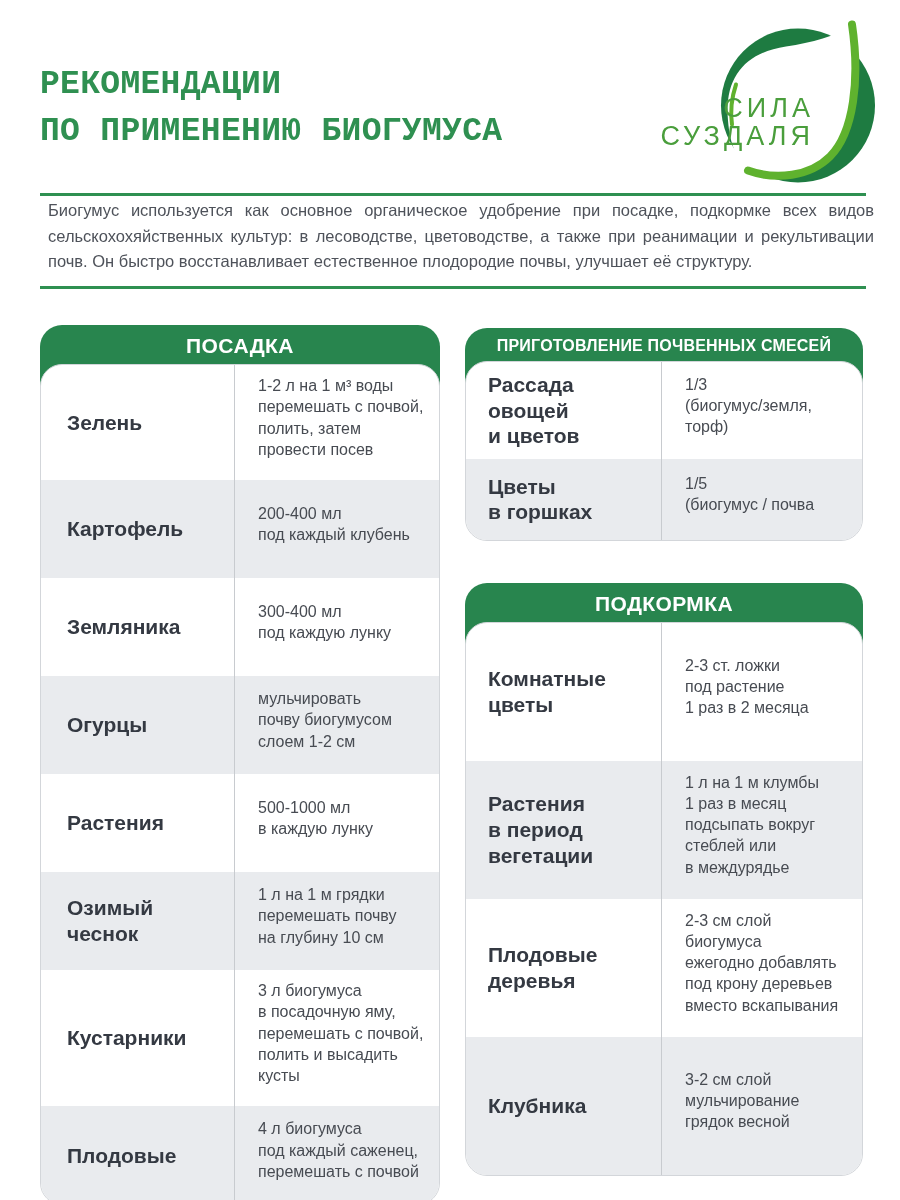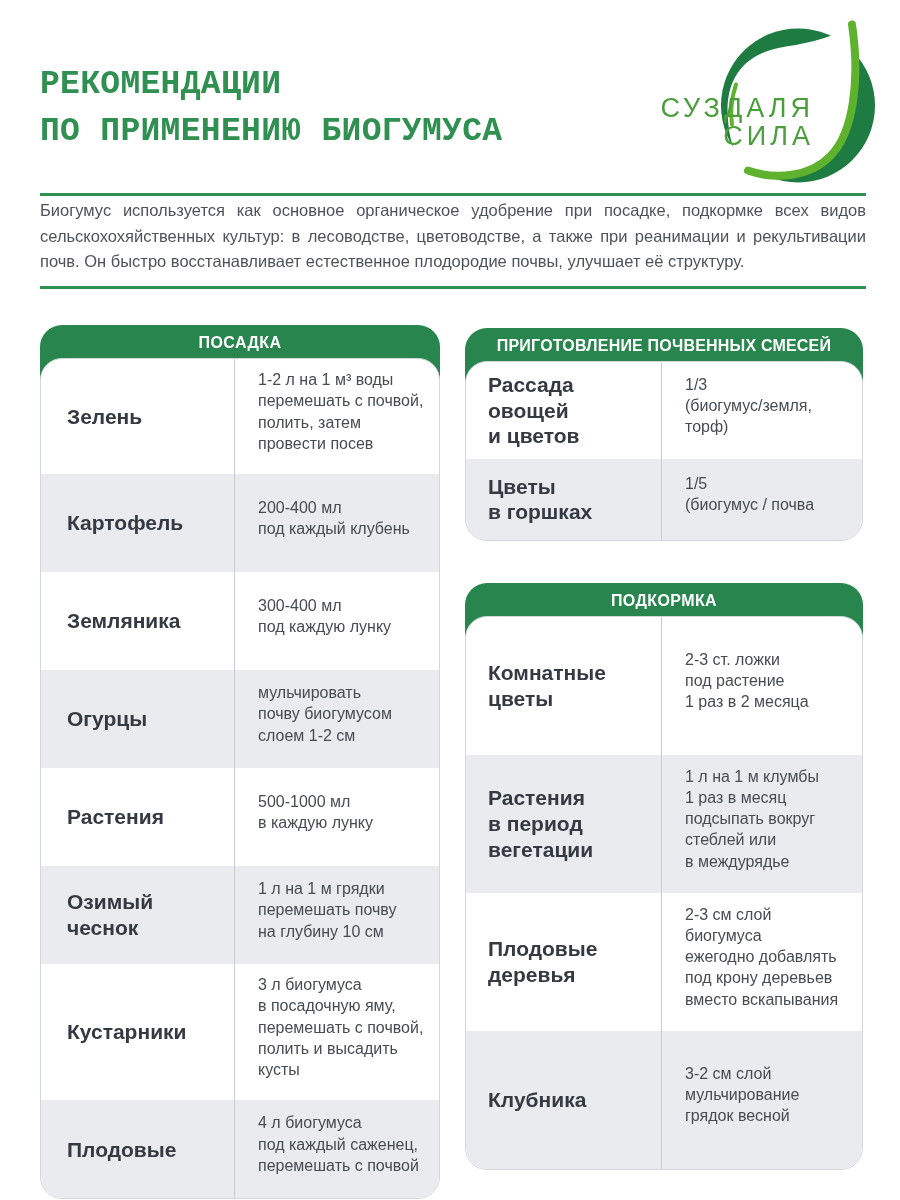--- a/index.html
+++ b/index.html
@@ -18,32 +18,32 @@
   .logo-text{
     position:absolute;left:-12px;top:76px;width:186px;text-align:right;
     color:#4a9e3c;font-size:27px;line-height:1.05;letter-spacing:4px;
   }
   .logo-text span{display:block;}
   
   .rule{position:absolute;left:40px;width:826px;height:3px;background:#2f9051;}
   .rule-top{top:193px;}
   .rule-bottom{top:286px;}
   .intro{
-    position:absolute;left:40px;top:198px;width:826px;margin:0;
+    position:absolute;left:48px;top:198px;width:826px;margin:0;
     font-size:16.5px;line-height:1.55;color:#4e525a;text-align:justify;
   }
   
   .col-left{position:absolute;left:40px;top:325px;width:400px;}
   .col-right{position:absolute;left:465px;top:328px;width:398px;}
   .card + .card{margin-top:42px;}
   
   .card-header{
     background:#28854e;color:#ffffff;text-align:center;
     border-radius:22px 22px 0 0;
-    padding:9px 10px 30px;font-weight:bold;font-size:16px;letter-spacing:.4px;
+    padding:9px 10px 30px;font-weight:bold;font-size:21px;letter-spacing:.4px;
     text-transform:uppercase;
   }
   .card.small-header .card-header{font-size:16px;letter-spacing:.2px;}
   .card-body{
     position:relative;margin-top:-24px;background:#ffffff;
     border:1px solid #d3d6da;border-radius:22px;overflow:hidden;
   }
   .row{display:flex;align-items:center;}
   .row:nth-child(even){background:#e9ebee;}
   .cell{white-space:pre-line;}
@@ -76,22 +76,22 @@
   <div class="logo">
     <svg width="245" height="175" viewBox="0 0 245 170">
       <circle cx="158" cy="85" r="77" fill="#1e7b41"></circle>
       <path d="M 88,100 C 84,56 106,32 146,26 C 172,22 196,16 212,4
                C 216,48 214,96 200,124 C 186,150 148,160 119,151
                C 96,144 90,124 88,100 Z" fill="#ffffff"></path>
       <path d="M 212,4 C 220,58 214,112 190,136 C 170,156 136,160 108,150" fill="none" stroke="#5fb22e" stroke-width="8" stroke-linecap="round"></path>
       <path d="M 96,64 C 92,76 90,90 92,104" fill="none" stroke="#5fb22e" stroke-width="4" stroke-linecap="round"></path>
     </svg>
     <div class="logo-text">
+      <span>СИЛА</span>
       <span>СУЗДАЛЯ</span>
-      <span>СИЛА</span>
     </div>
   </div>
 
   <div class="rule rule-top"></div>
   <p class="intro">Биогумус используется как основное органическое удобрение при посадке, подкормке всех видов сельскохохяйственных культур: в лесоводстве, цветоводстве, а также при реанимации и рекультивации почв. Он быстро восстанавливает естественное плодородие почвы, улучшает её структуру.</p>
   <div class="rule rule-bottom"></div>
 
   <section class="col-left">
     <div class="card t-planting">
       <div class="card-header">ПОСАДКА</div>

